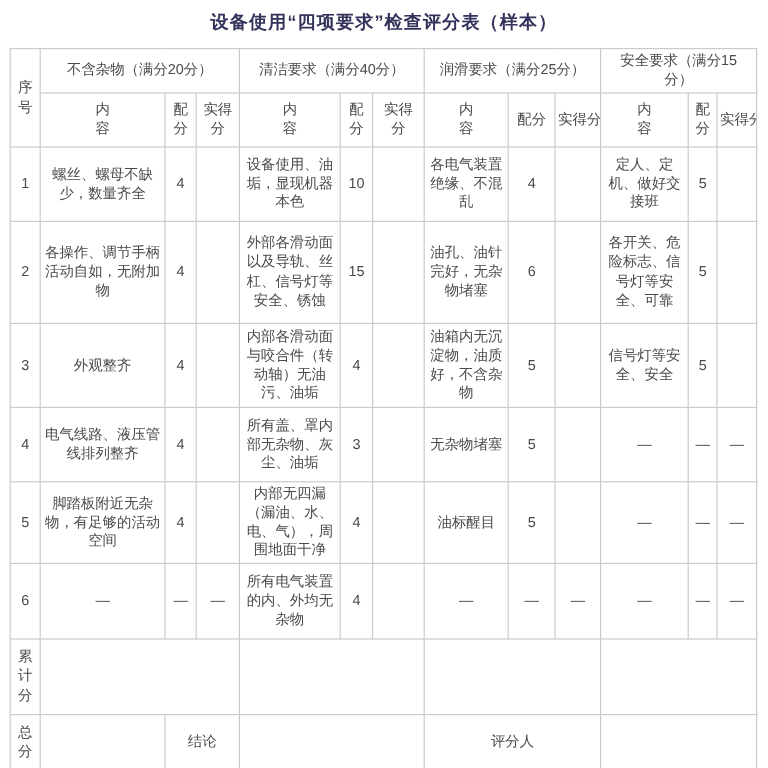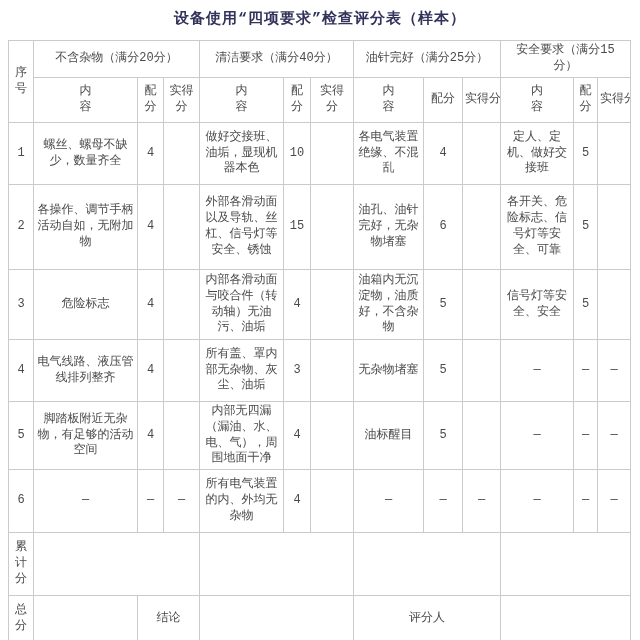--- a/index.html
+++ b/index.html
@@ -1,18 +1,18 @@
 <!DOCTYPE html>
 <html><head>
 <meta charset="utf-8">
 <style>
   html,body { margin:0; padding:0; background:#ffffff; }
   .page {
     width:640px; height:640px; background:#ffffff; overflow:hidden;
-    font-family:Liberation Mono, monospace;
+    font-family:Liberation Sans, sans-serif;
     color:#4a4a4a;
   }
   .title {
     text-align:center; font-weight:bold; font-size:15px;
     color:#32325a; padding-top:9px; height:21px; letter-spacing:1px;
   }
   table.score {
     border-collapse:collapse; table-layout:fixed;
     width:622px; margin:10px 0 0 8px;
   }
@@ -58,21 +58,21 @@
       <col style="width:73px">
         <col style="width:24px">
         <col style="width:33px">
     </colgroup>
 
     <tbody>
         <tr class="hrow1">
       <td rowspan="2">序号</td>
       <td colspan="3">不含杂物（满分20分）</td>
       <td colspan="3">清洁要求（满分40分）</td>
-      <td colspan="3">油针完好（满分25分）</td>
+      <td colspan="3">润滑要求（满分25分）</td>
       <td colspan="3"><span class="sect-safety">安全要求（满分15分）</span></td>
     </tr>
 
     <tr class="hrow2">
       <td class="chead"><span class="l1">内</span><span class="l2">容</span></td>
       <td>配分</td>
       <td><span class="w2em">实得分</span></td>
       <td class="chead"><span class="l1">内</span><span class="l2">容</span></td>
       <td>配分</td>
       <td><span class="w2em">实得分</span></td>
@@ -82,21 +82,21 @@
       <td class="chead"><span class="l1">内</span><span class="l2">容</span></td>
       <td>配分</td>
       <td class="nowrap">实得分</td>
     </tr>
 
     <tr class="r1">
       <td>1</td>
       <td>螺丝、螺母不缺少，数量齐全</td>
       <td>4</td>
       <td></td>
-      <td>做好交接班、油垢，显现机器本色</td>
+      <td>设备使用、油垢，显现机器本色</td>
       <td>10</td>
       <td></td>
       <td>各电气装置绝缘、不混乱</td>
       <td>4</td>
       <td></td>
       <td>定人、定机、做好交接班</td>
       <td>5</td>
       <td></td>
     </tr>
 
@@ -111,21 +111,21 @@
       <td>油孔、油针完好，无杂物堵塞</td>
       <td>6</td>
       <td></td>
       <td>各开关、危险标志、信号灯等安全、可靠</td>
       <td>5</td>
       <td></td>
     </tr>
 
     <tr class="r3">
       <td>3</td>
-      <td>危险标志</td>
+      <td>外观整齐</td>
       <td>4</td>
       <td></td>
       <td>内部各滑动面与咬合件（转动轴）无油污、油垢</td>
       <td>4</td>
       <td></td>
       <td>油箱内无沉淀物，油质好，不含杂物</td>
       <td>5</td>
       <td></td>
       <td>信号灯等安全、安全</td>
       <td>5</td>

